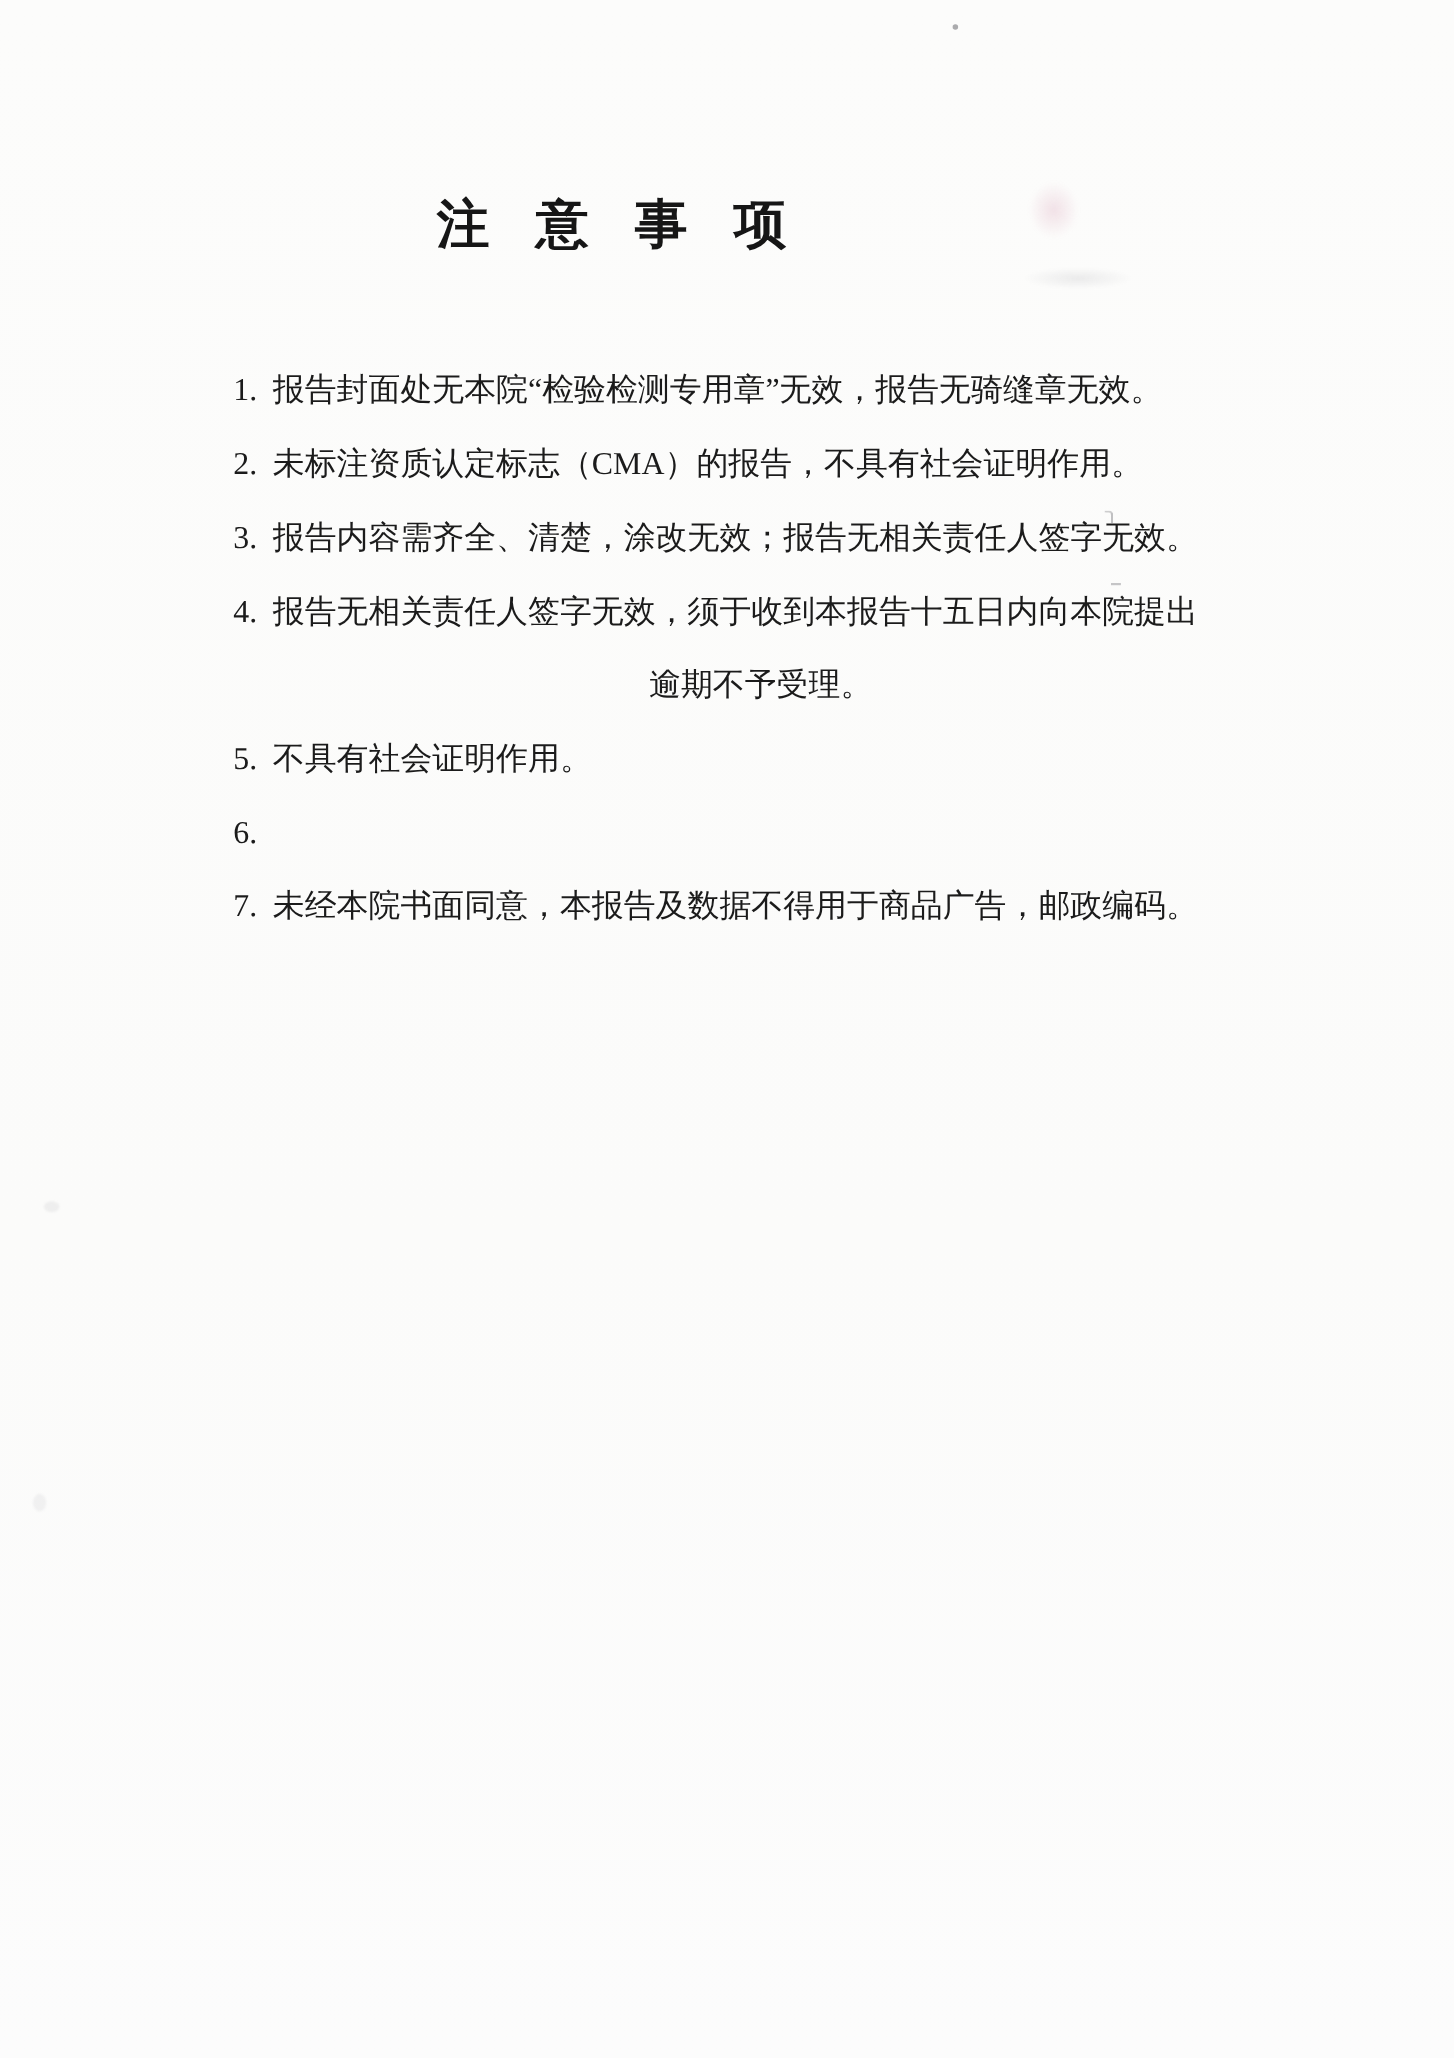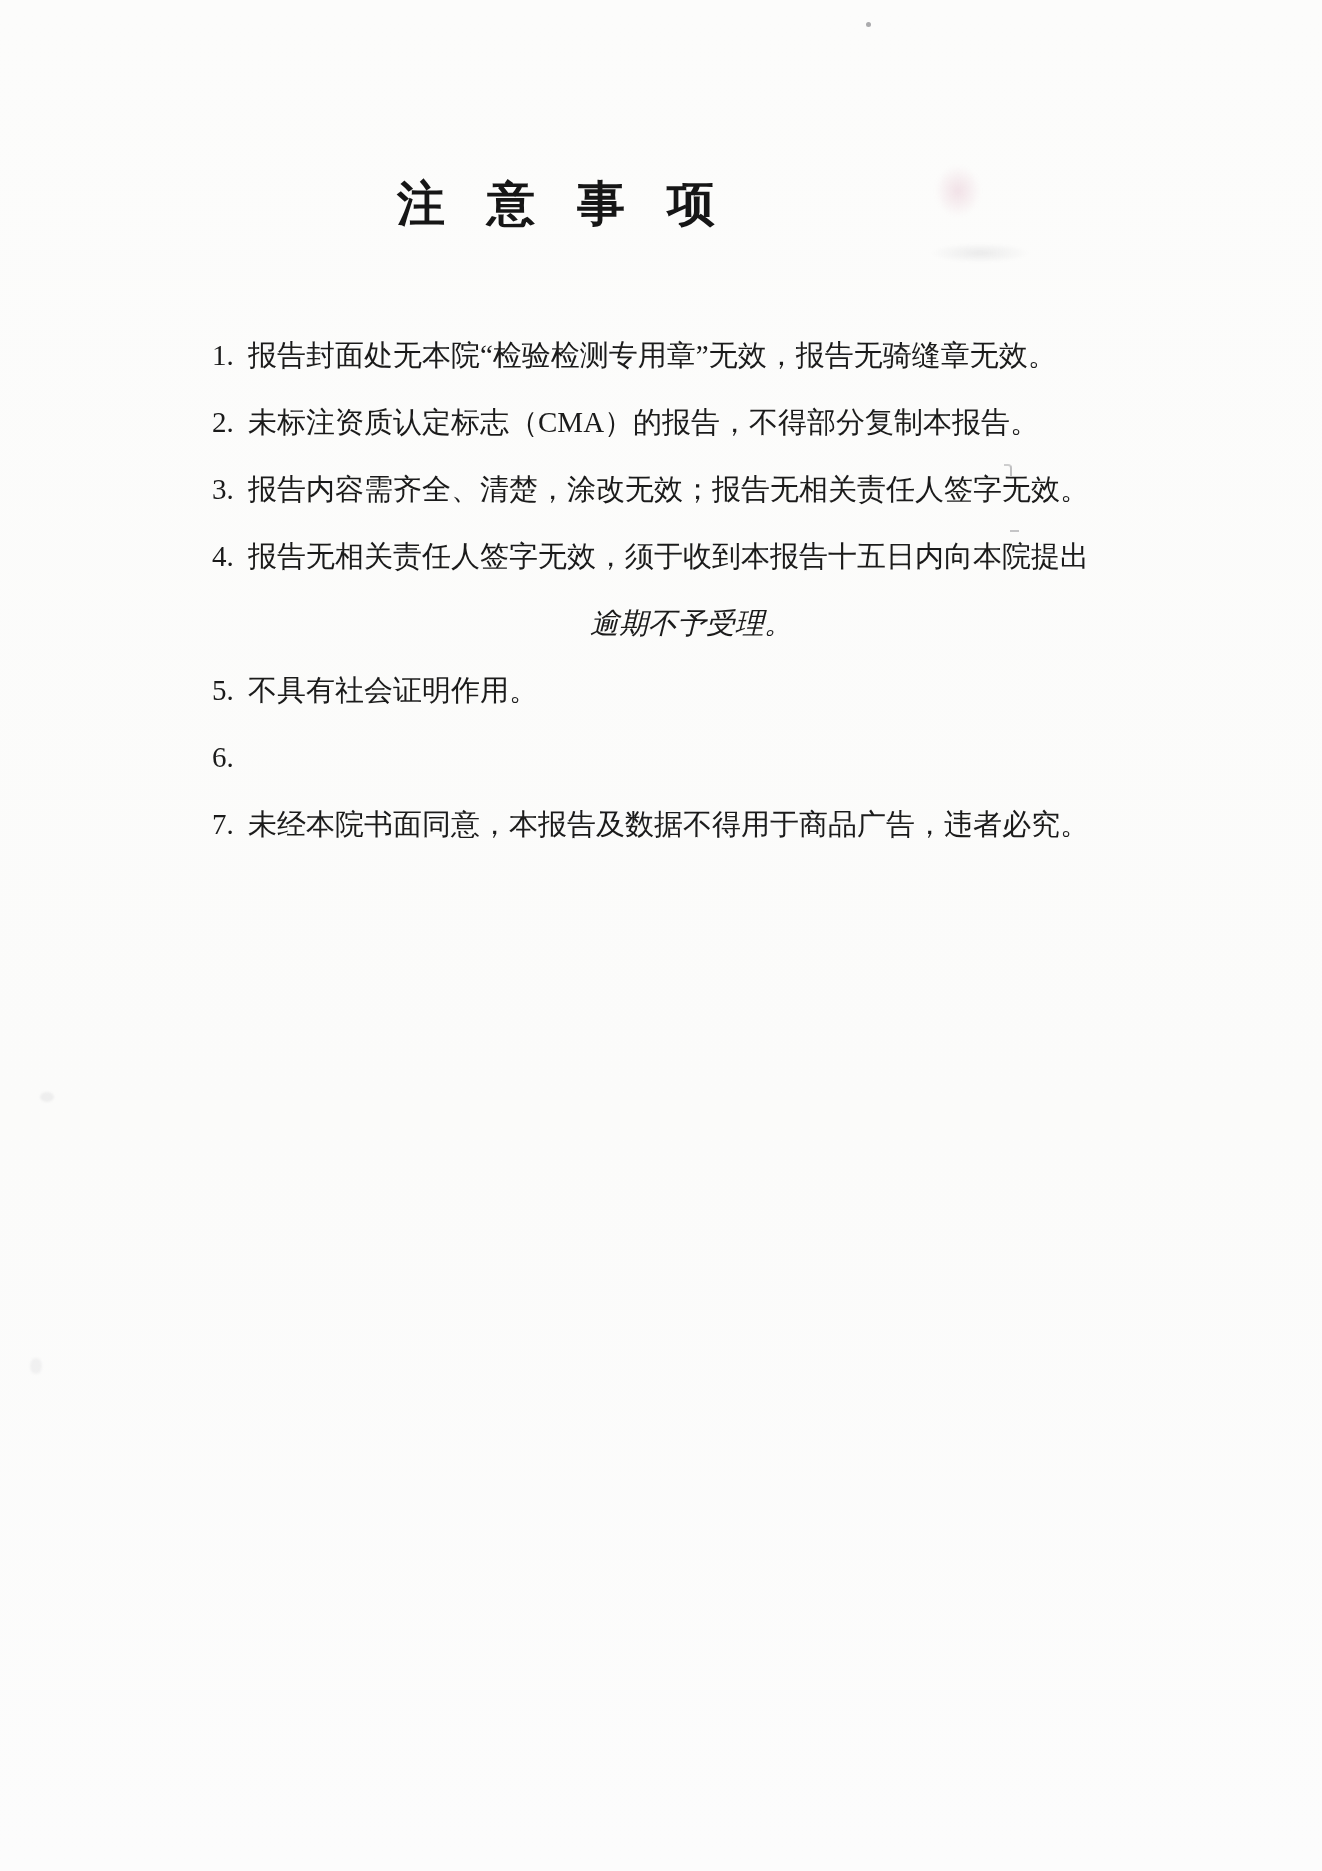--- a/index.html
+++ b/index.html
@@ -42,21 +42,20 @@
   }
   .notices .num {
     flex: none;
     width: 36px;
   }
   .notices .txt { white-space: nowrap; text-align: center; }
   .notices .cont {
     margin-top: 33px;
     margin-left: 46px;
     white-space: nowrap;
-    font-style: italic;
   }
   .contact {
     position: absolute;
     top: 982px; left: 263px;
     font-size: 29px;
     line-height: 34px;
   }
   .contact .row { margin-bottom: 33px; white-space: nowrap; }
   .contact .email-row {
     font-family: "Liberation Sans", "DejaVu Sans", sans-serif;
@@ -109,21 +108,21 @@
 
   <div class="title">注意事项</div>
 
   <ol class="notices">
     <li>
       <span class="num">1.</span>
       <span class="txt">报告封面处无本院“检验检测专用章”无效，报告无骑缝章无效。</span>
     </li>
     <li>
       <span class="num">2.</span>
-      <span class="txt">未标注资质认定标志（CMA）的报告，不得部分复制本报告。</span>
+      <span class="txt">未标注资质认定标志（CMA）的报告，不具有社会证明作用。</span>
     </li>
     <li>
       <span class="num">3.</span>
       <span class="txt">报告内容需齐全、清楚，涂改无效；报告无相关责任人签字无效。</span>
     </li>
     <li>
       <span class="num">4.</span>
       <span class="txt">
         <div>报告无相关责任人签字无效，须于收到本报告十五日内向本院提出</div>
         <div class="cont">逾期不予受理。</div>
@@ -131,21 +130,21 @@
     </li>
     <li>
       <span class="num">5.</span>
       <span class="txt">不具有社会证明作用。</span>
     </li>
     <li>
       <span class="num">6.</span>
     </li>
     <li>
       <span class="num">7.</span>
-      <span class="txt">未经本院书面同意，本报告及数据不得用于商品广告，违者必究。</span>
+      <span class="txt">未经本院书面同意，本报告及数据不得用于商品广告，邮政编码。</span>
     </li>
   </ol>
 
 
   <div class="artifact a-pink"></div>
   <div class="artifact a-gray"></div>
   <div class="artifact a-dot"></div>
   <div class="artifact a-mark1"></div>
   <div class="artifact a-mark2"></div>
   <div class="artifact a-blob1"></div>

